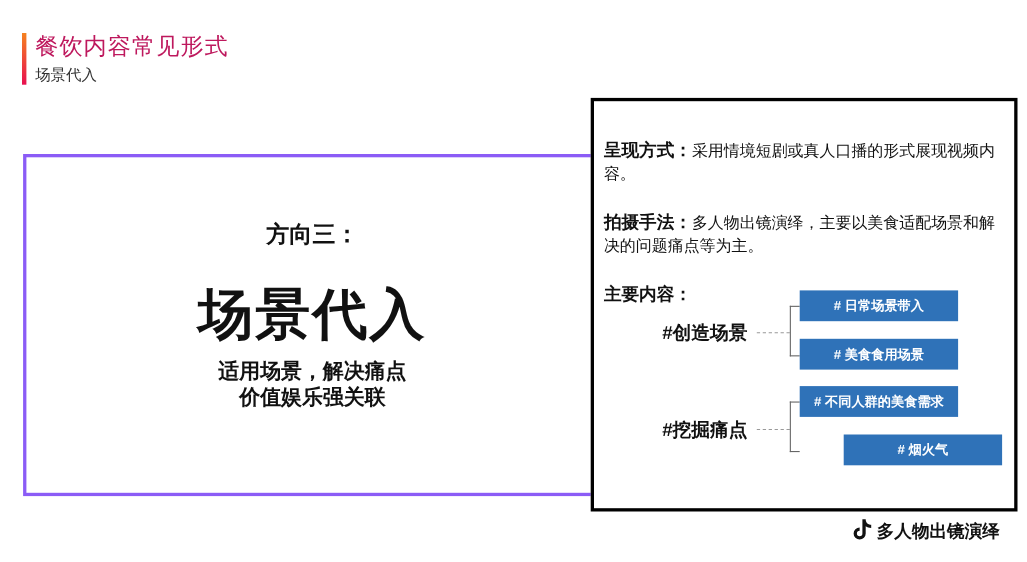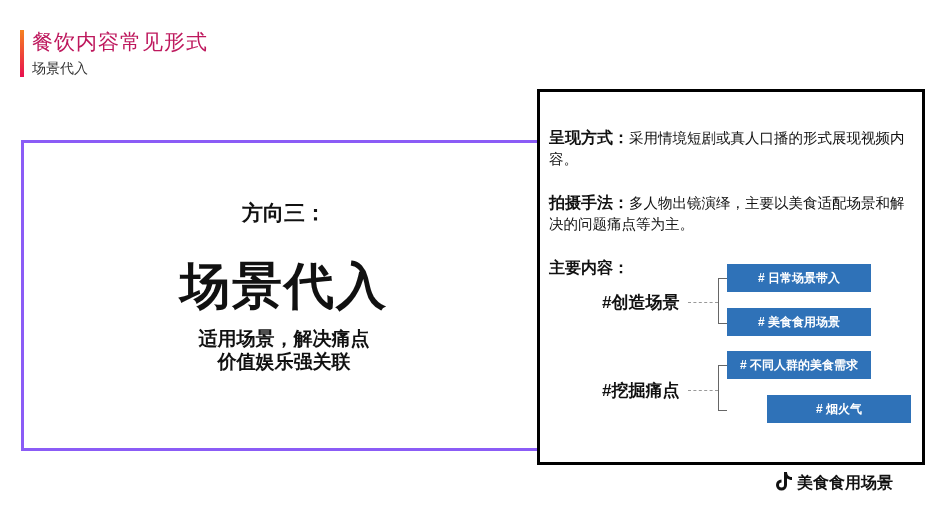--- a/index.html
+++ b/index.html
@@ -99,14 +99,14 @@
   <div class="node" style="left:187px; top:259px;"># 不同人群的美食需求</div>
   <div class="node" style="left:187px; top:303px;margin-left:40px;"># 烟火气</div>
 </div>
 
 <div class="brand">
   <span>
     <svg width="18" height="20" viewBox="0 0 18 20">
       <path d="M9 1 h3 c0 3 2 5 5 5 v3 c-2 0 -3.5 -0.6 -5 -1.5 v6.5 a5.5 5.5 0 1 1 -5.5 -5.5 v3 a2.5 2.5 0 1 0 2.5 2.5 z" fill="#111"></path>
     </svg>
   </span>
-  <span>美食食用场景</span>
+  <span>多人物出镜演绎</span>
 </div>
 
 </body></html>

